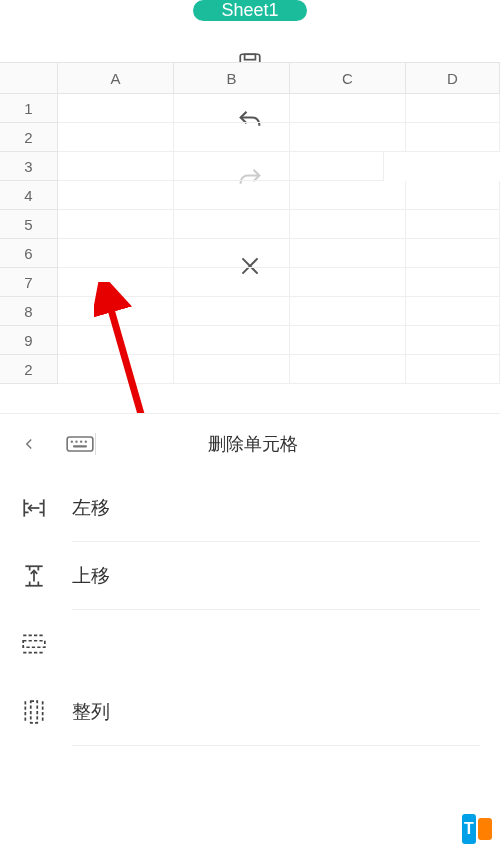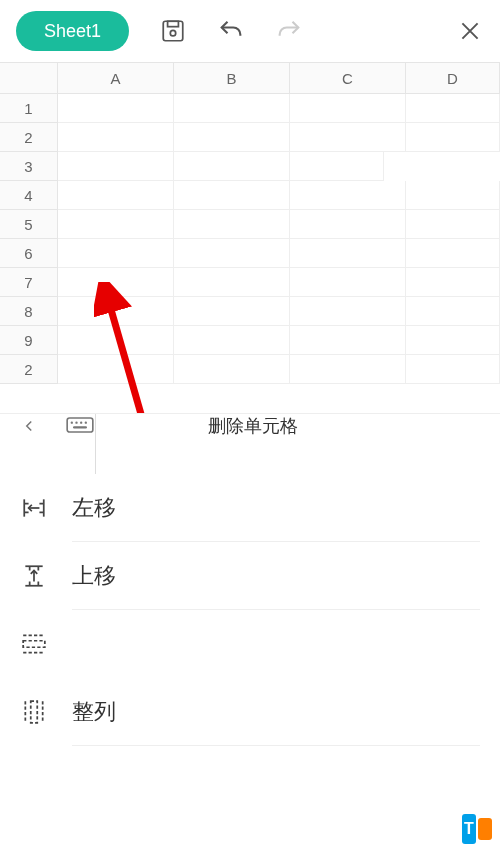--- a/index.html
+++ b/index.html
@@ -1,18 +1,18 @@
 <!DOCTYPE html>
 <html><head>
 <meta charset="utf-8">
 <style>
 * { box-sizing: border-box; margin: 0; padding: 0; font-family: -apple-system, "Helvetica Neue", Arial, sans-serif; }
 body { width: 500px; height: 852px; background: #fff; position: relative; overflow: hidden; }
 
-.toolbar { height: 62px; display: flex; align-items: center; padding: 0 16px; gap: 30px; }
+.toolbar { height: 62px; display: flex; align-items: center; padding: 0 16px; gap: 30px; flex-direction: column; }
 .sheet-pill { background: #1abc9c; color: #fff; height: 40px; padding: 0 28px; border-radius: 20px; display: flex; align-items: center; font-size: 18px; }
 .toolbar-spacer { flex: 1; }
 .tb-icon { width: 28px; height: 28px; color: #555; display: flex; align-items: center; justify-content: center; }
 .tb-icon.disabled { color: #ccc; }
 
 .grid { position: relative; }
 .col-headers { display: flex; height: 32px; border-top: 1px solid #e5e5e5; border-bottom: 1px solid #e5e5e5; background: #fafafa; }
 .corner { width: 58px; border-right: 1px solid #e5e5e5; }
 .col-h { flex: 0 0 116px; display: flex; align-items: center; justify-content: center; font-size: 15px; color: #666; border-right: 1px solid #e5e5e5; }
 .col-h:last-child { flex: 0 0 94px; }
@@ -20,27 +20,27 @@
 .row-h { width: 58px; display: flex; align-items: center; justify-content: center; font-size: 15px; color: #666; border-right: 1px solid #e5e5e5; border-bottom: 1px solid #e5e5e5; background: #fafafa; }
 .cell { flex: 0 0 116px; border-right: 1px solid #eee; border-bottom: 1px solid #eee; font-size: 15px; display: flex; align-items: center; padding: 0 4px; position: relative; }
 .cell:last-child { flex: 0 0 94px; }
 .cell.selected { border: 1.5px solid #1abc9c; }
 .handle-tl { position: absolute; width: 10px; height: 10px; background: #1abc9c; top: -5px; left: -5px; }
 .handle-br { position: absolute; width: 10px; height: 10px; background: #1abc9c; bottom: -5px; right: -5px; }
 
 .arrow-annotation { position: absolute; left: 94px; top: 220px; pointer-events: none; }
 
 .panel { position: absolute; left: 0; right: 0; top: 413px; bottom: 0; background: #fff; border-top: 1px solid #eee; }
-.panel-header { height: 60px; display: flex; padding: 0 20px; }
+.panel-header { height: 60px; display: flex; align-items: center; padding: 0 20px; }
 .panel-back { width: 28px; color: #777; }
 .panel-kb { width: 30px; margin-left: 18px; color: #777; padding-right: 18px; border-right: 1px solid #ddd; }
 .panel-title { flex: 1; text-align: center; font-size: 18px; color: #333; padding-right: 70px; }
 .opt { display: flex; align-items: center; height: 68px; padding: 0 20px; }
 .opt-icon { width: 28px; height: 28px; color: #444; display: flex; align-items: center; justify-content: center; }
-.opt-label { margin-left: 24px; font-size: 22px; color: #333; flex: 1; border-bottom: 1px solid #eee; height: 68px; display: flex; align-items: center; }
+.opt-label { margin-left: 24px; font-size: 19px; color: #333; flex: 1; border-bottom: 1px solid #eee; height: 68px; display: flex; align-items: center; }
 
 .watermark { position: absolute; right: 6px; bottom: 6px; display: flex; align-items: center; }
 .wm-logo { width: 34px; height: 34px; position: relative; }
 .wm-text { margin-left: 4px; }
 .wm-cn { font-size: 16px; font-weight: bold; font-style: italic; color: #0066cc; letter-spacing: 1px; }
 .wm-url { font-size: 10px; color: #ff7f00; font-weight: bold; }
 
 svg { display: block; }
 </style>
 </head>

